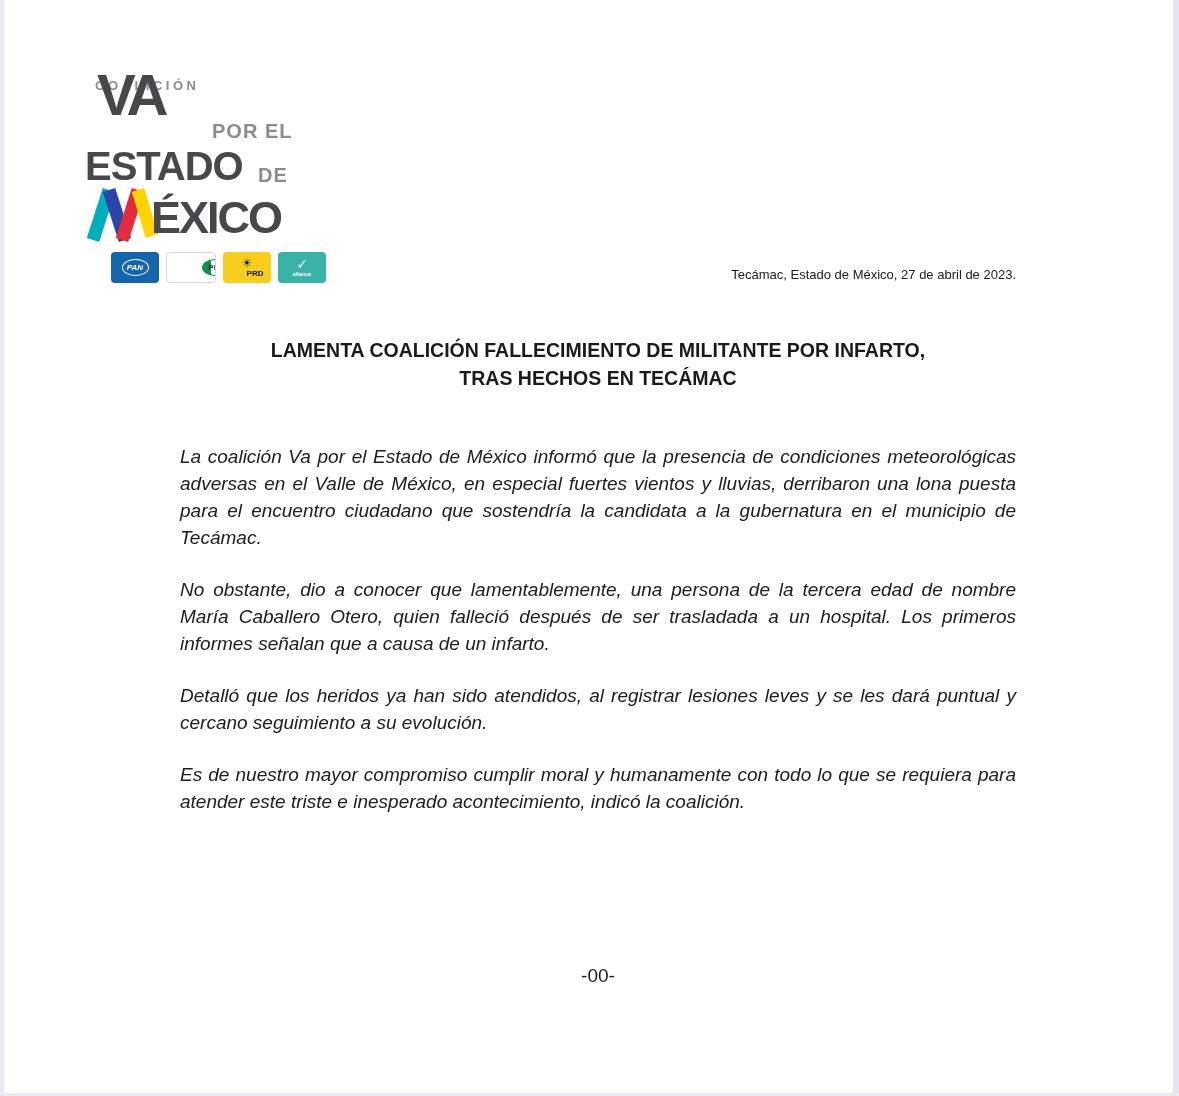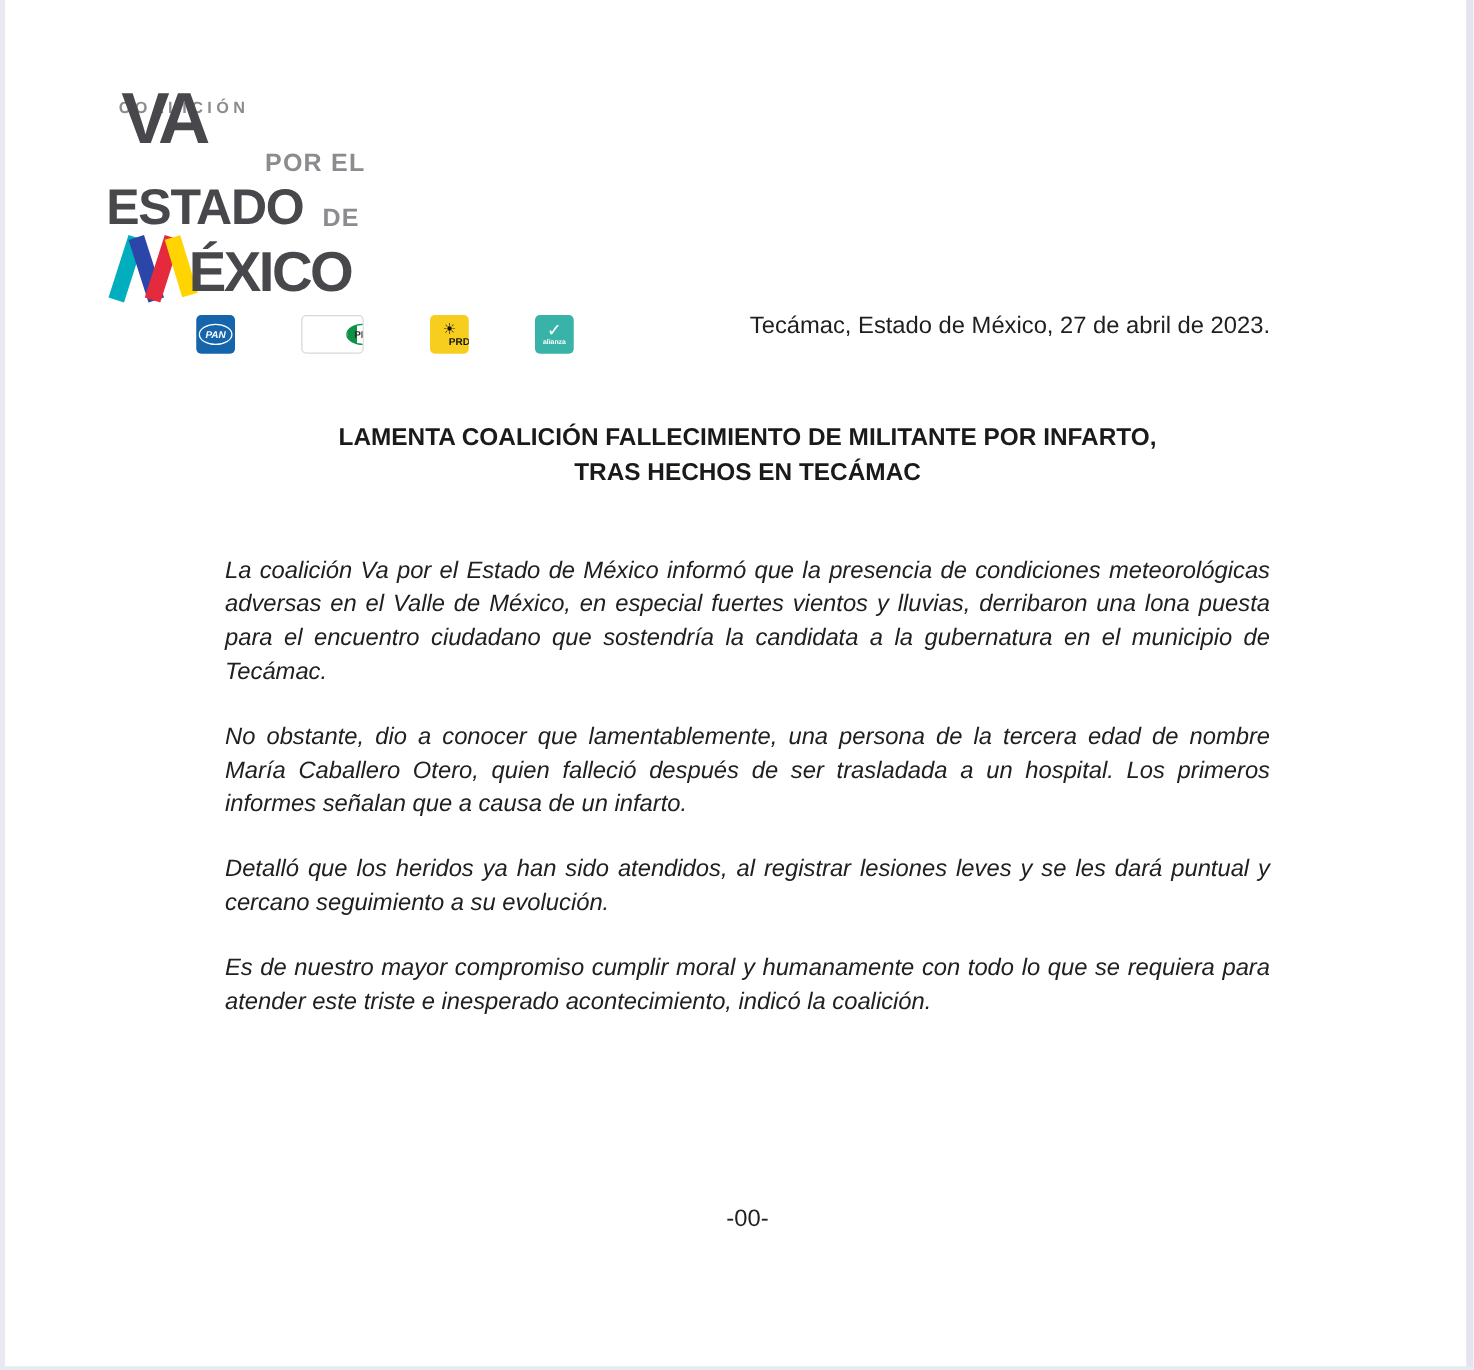--- a/index.html
+++ b/index.html
@@ -38,43 +38,43 @@
     position:absolute; left:173px; top:104px;
     font-size:20px; font-weight:600; letter-spacing:1px; color:#8c8c90;
   }
   .logo .m-svg { position:absolute; left:0px; top:128px; overflow:visible; }
   .logo .exico {
     position:absolute; left:66px; top:135px;
     font-size:45px; line-height:1; font-weight:700; letter-spacing:-2px; color:#48484c;
   }
   .parties { position:absolute; left:26px; top:192px; display:flex; gap:7px; }
   .party-tile {
-    width:31px; height:31px; border-radius:4px;
+    width:48px; height:31px; border-radius:4px;
     display:flex; flex-direction:column; align-items:center; justify-content:center;
-    box-sizing:border-box; overflow:hidden;margin-left:46px;
+    box-sizing:border-box; overflow:hidden;
   }
   .party-tile.pri { border:1px solid #d7d7d7; }
   .oval {
     width:27px; height:17px; border-radius:50%;
     display:flex; align-items:center; justify-content:center;
     font-size:8px; font-weight:800; font-style:italic;
   }
   .party-tile.pan .oval { border:1.5px solid #ffffff; box-sizing:border-box; }
   .party-tile.pri .oval {
     background: linear-gradient(90deg, #0b9247 0 30%, #ffffff 30% 62%, #e31f2b 62% 100%);
     border:1px solid #0b9247; box-sizing:border-box; font-style:normal;
   }
   .sun-glyph { font-size:12px; line-height:1; color:#111; }
   .prd-label { font-size:8px; font-weight:800; line-height:1; margin-top:1px;padding-left:16px; }
   .check-glyph { font-size:14px; line-height:1; font-weight:800; }
   .na-label { font-size:5.5px; font-weight:700; line-height:1; margin-top:1px; }
 
   
   .content { position:absolute; left:180px; width:836px; color:#202022; }
-  .dateline { top:250px; font-size:19px; text-align:right; }
+  .dateline { top:267px; font-size:13px; text-align:right; }
   .headline {
     top:336px; font-size:19.5px; font-weight:bold; text-align:center;
     line-height:28px; color:#1a1a1c; margin:0;
   }
   .bodytext { top:443px; }
   .bodytext p {
     margin:0 0 25px 0;
     font-size:19px; line-height:27px;
     text-align:justify;
     font-style:italic;

